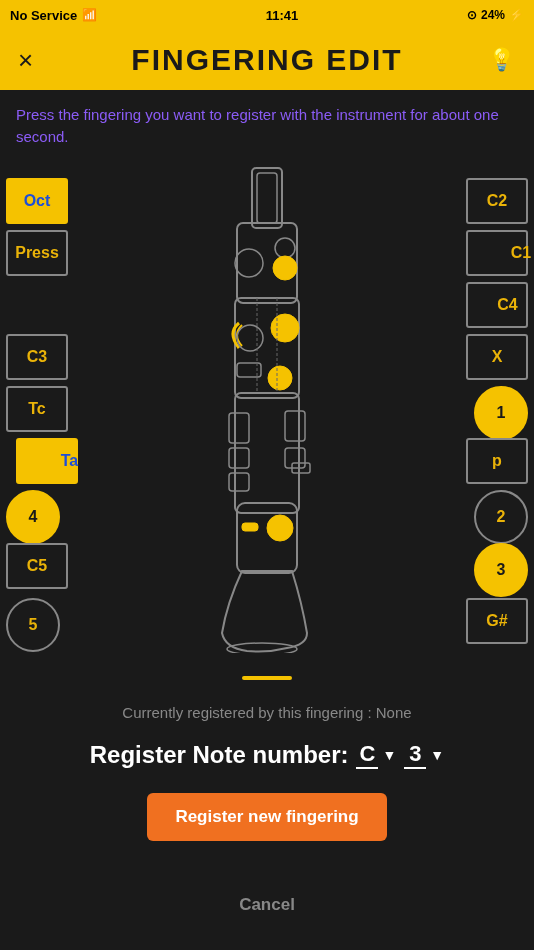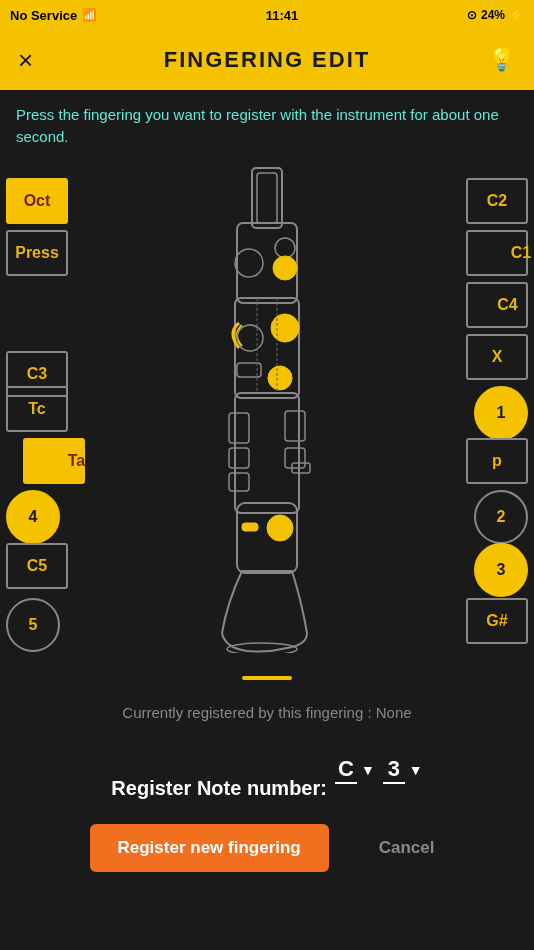--- a/index.html
+++ b/index.html
@@ -33,21 +33,21 @@
     .header {
       width: 534px;
       height: 60px;
       background: #f5c200;
       display: flex;
       align-items: center;
       justify-content: center;
       position: relative;
     }
     .header-title {
-      font-size: 22px;
+      font-size: 30px;
       font-weight: 900;
       letter-spacing: 2px;
       color: #1a1a1a;
       text-transform: uppercase;
     }
     .close-btn {
       position: absolute;
       left: 18px;
       font-size: 26px;
       color: #1a1a1a;
@@ -58,21 +58,21 @@
       position: absolute;
       right: 18px;
       font-size: 22px;
       color: #1a1a1a;
       cursor: pointer;
     }
 
     
     .instruction {
       padding: 14px 16px 10px;
-      color: #5eead4;
+      color: #8b5cf6;
       font-size: 15px;
       line-height: 1.45;
       background: #1a1a1a;
     }
 
     
     .fingering-area {
       position: relative;
       width: 534px;
       height: 510px;
@@ -102,40 +102,40 @@
       font-weight: 600;
       display: flex;
       align-items: center;
       justify-content: center;
       cursor: pointer;
       border-radius: 3px;
     }
     .key-btn.active {
       background: #f5c200;
       border-color: #f5c200;
-      color: #7f1d1d;
+      color: #1d4ed8;
     }
     .key-btn.circle {
       width: 54px;
       height: 54px;
       border-radius: 50%;
       border: 2px solid #888;
     }
     .key-btn.circle.active {
       background: #f5c200;
       border-color: #f5c200;
       color: #1a1a1a;
     }
 
     
     .btn-oct  { left: 6px; top: 20px; }
     .btn-lowa { left: 6px; top: 72px; }
-    .btn-c3   { left: 6px; top: 193px; text-align: center; }
+    .btn-c3   { left: 6px; top: 176px; text-align: center; }
     .btn-tc   { left: 6px; top: 228px; }
-    .btn-ta   { left: 23px; top: 280px; padding-left: 45px; }
+    .btn-ta   { left: 16px; top: 280px; padding-left: 45px; }
     .btn-4    { left: 6px; top: 332px; }
     .btn-c5   { left: 6px; top: 385px; }
     .btn-5    { left: 6px; top: 440px; }
 
     
     .btn-c2   { right: 6px; top: 20px; }
     .btn-c1   { right: 6px; top: 72px; padding-left: 48px; }
     .btn-c4   { right: 6px; top: 124px; padding-left: 21px; }
     .btn-x    { right: 6px; top: 176px; }
     .btn-1    { right: 6px; top: 228px; }
@@ -178,23 +178,22 @@
     }
     .register-row {
       display: flex;
       align-items: center;
       justify-content: center;
       gap: 8px;
       margin-bottom: 24px;
     }
     .register-label {
       color: #fff;
-      font-size: 20px;
+      font-size: 24px;
       font-weight: 700;
-      margin-top: 36px;
     }
     .note-select {
       display: flex;
       align-items: center;
       gap: 2px;
       cursor: pointer;
     }
     .note-value {
       color: #fff;
       font-size: 22px;
@@ -206,20 +205,21 @@
     .dropdown-arrow {
       color: #fff;
       font-size: 14px;
       margin-left: 2px;
     }
     .button-row {
       display: flex;
       align-items: center;
       justify-content: center;
       gap: 40px;
+      flex-direction: column;
     }
     .register-btn {
       background: #f07020;
       color: #fff;
       border: none;
       border-radius: 6px;
       padding: 14px 28px;
       font-size: 17px;
       font-weight: 700;
       cursor: pointer;

